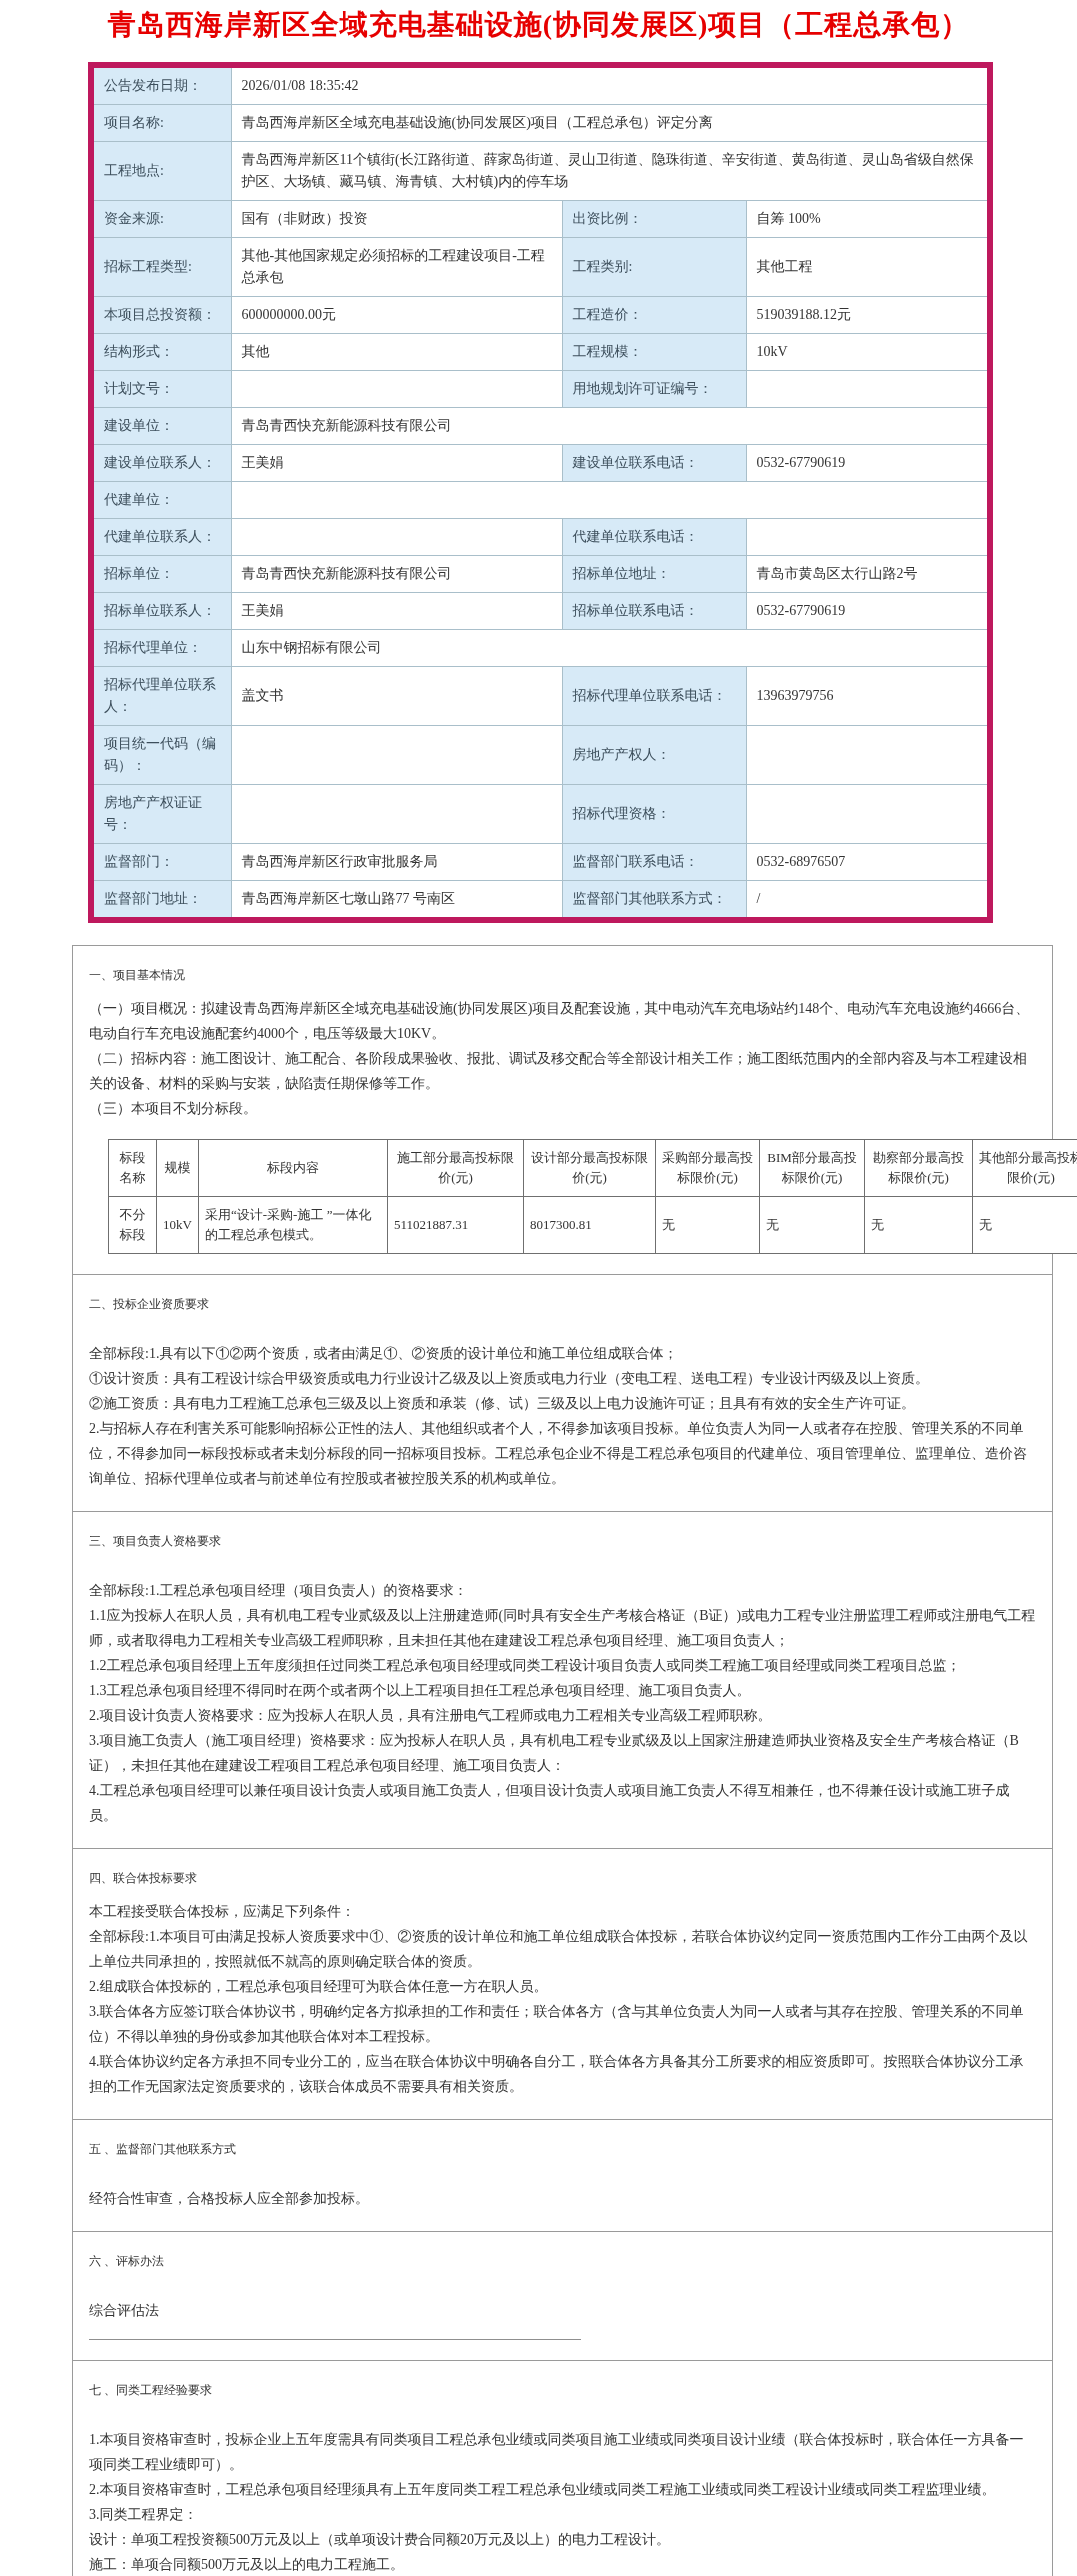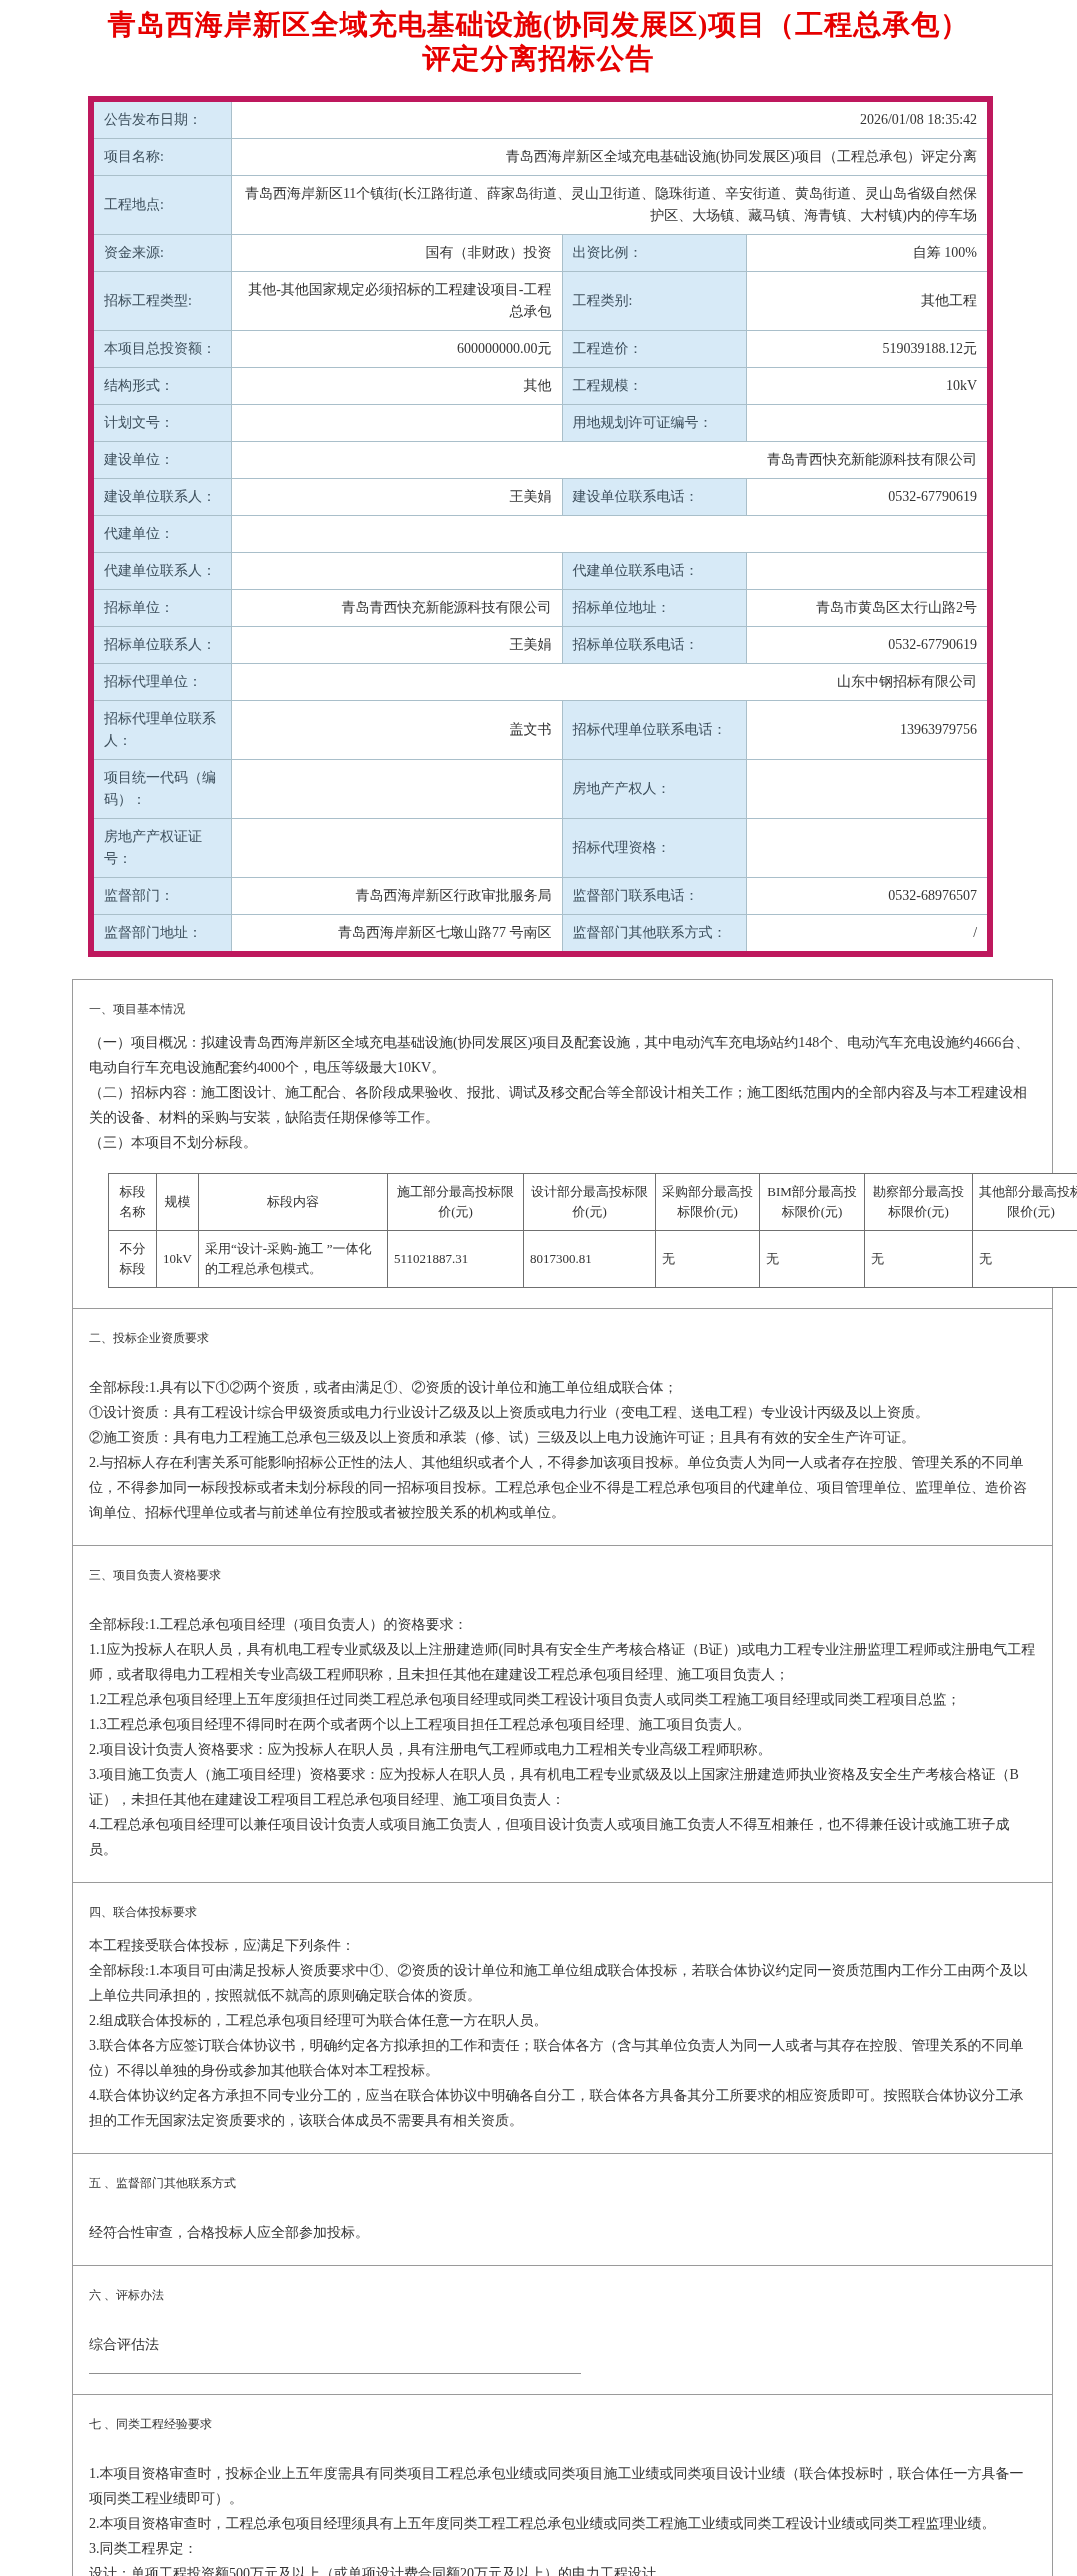--- a/index.html
+++ b/index.html
@@ -39,21 +39,20 @@
     vertical-align:middle;
     word-break:break-all;
   }
   table.info-table td.lbl{
     background:#d7eaf7;
     color:#3d4f5c;
   }
   table.info-table td.val{
     background:#ffffff;
     color:#333;
-    text-align:right;
   }
 
   
   .sections{
     margin:22px 0 0 72px;
     width:981px;
     border:1px solid #9a9a9a;
     box-sizing:border-box;
   }
   .section{
@@ -102,21 +101,20 @@
   table.bid-table tr.hdr td{text-align:center;}
   table.bid-table td.c{text-align:center;}
 </style>
 </head>
 <body>
 
 <div class="page">
 
   <div class="doc-title">
     <span class="t-line">青岛西海岸新区全域充电基础设施(协同发展区)项目（工程总承包）</span>
-    <span class="t-line">评定分离招标公告</span>
   </div>
 
   <table class="info-table">
     <colgroup>
       <col style="width:140px">
         <col style="width:331px">
         <col style="width:184px">
         <col style="width:244px">
     </colgroup>
     <tbody>

